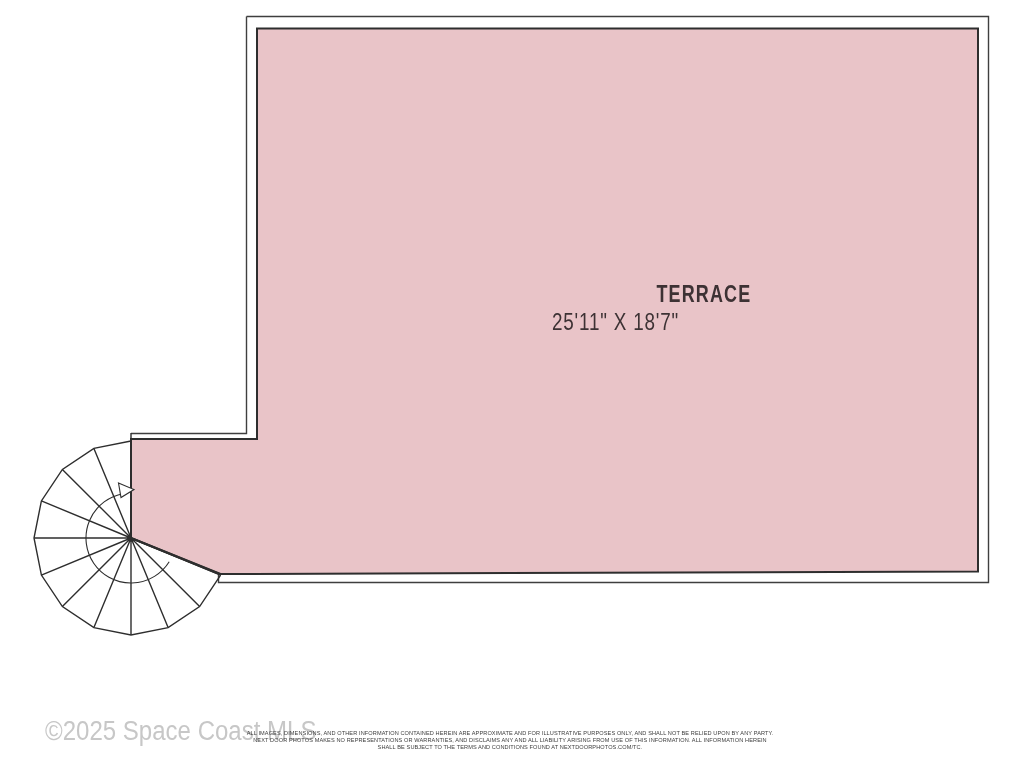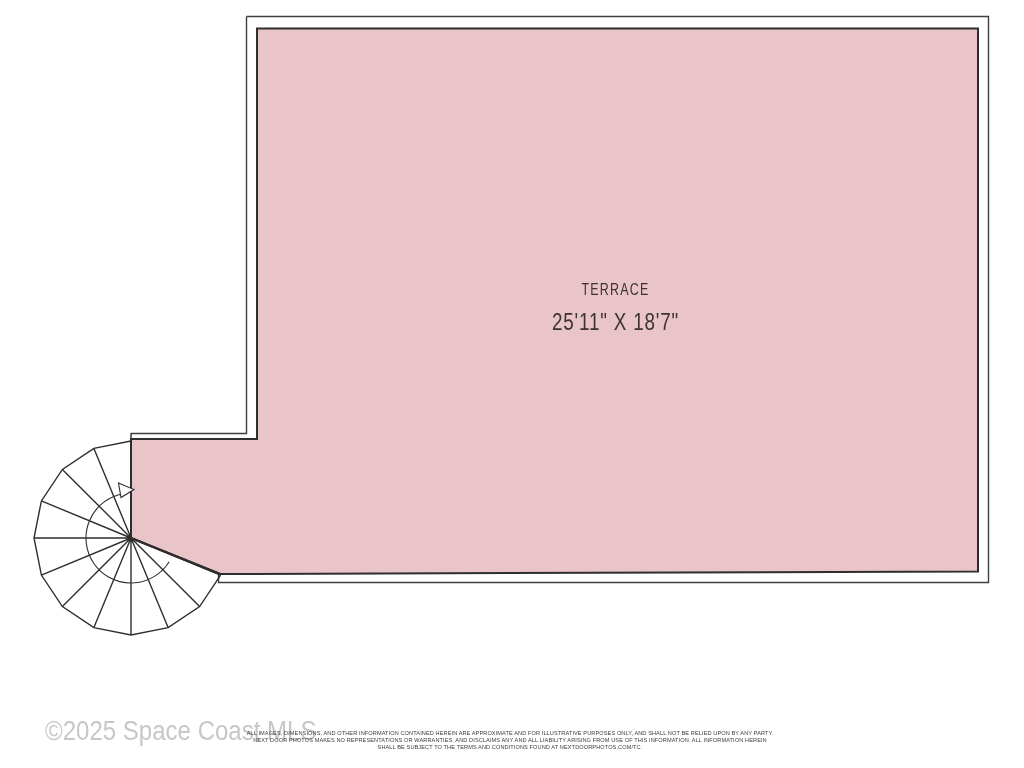--- a/index.html
+++ b/index.html
@@ -18,23 +18,23 @@
   .plan-svg {
     position: absolute;
     left: 0;
     top: 0;
   }
   .room-label {
     position: absolute;
     left: 465px;
     top: 281px;
     width: 300px;
-    text-align: center;
-    font-size: 16px;
-    font-weight: 400;
+    text-align: right;
+    font-size: 23px;
+    font-weight: 700;
     letter-spacing: 1.5px;
     color: #3d3234;
   }
   .room-label .squeeze {
     display: inline-block;
     transform: scaleX(0.78);
     transform-origin: center;
   }
   .room-dims {
     position: absolute;

